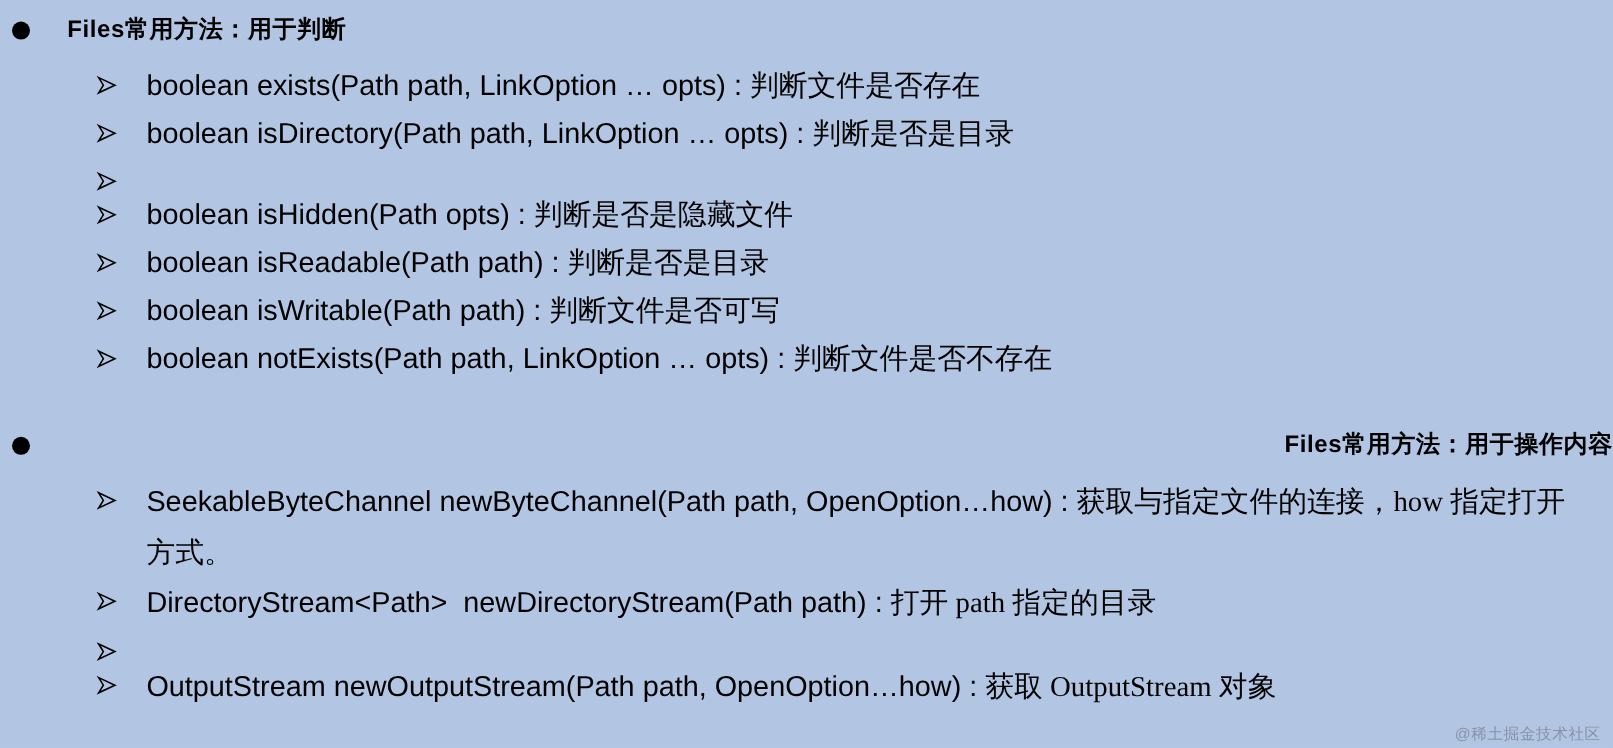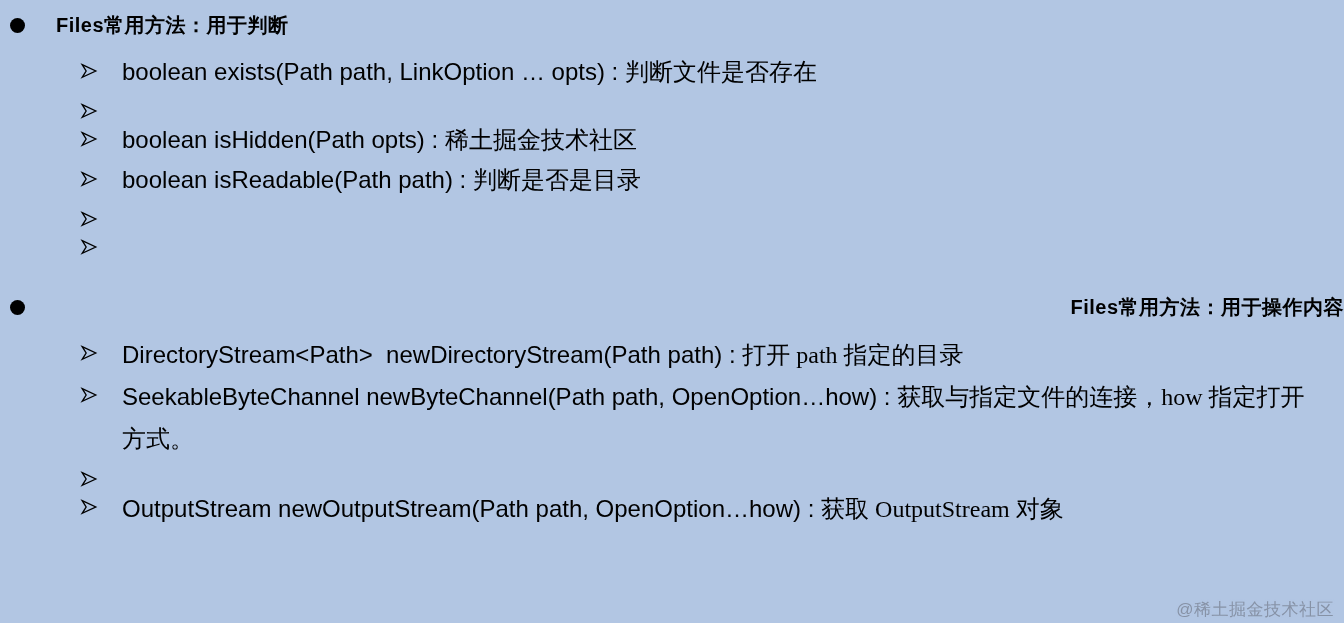--- a/index.html
+++ b/index.html
@@ -52,21 +52,21 @@
   .item-text { flex: 1; min-width: 0; }
   .code { white-space: pre-wrap; }
   .desc {
     font-family: "Liberation Serif", "DejaVu Serif", serif;
   }
 
   .watermark {
     position: absolute;
     right: 10px;
     bottom: 2px;
-    font-size: 17px;
+    font-size: 13px;
     letter-spacing: 0.5px;
     color: rgba(118, 126, 143, 0.72);
     text-shadow: 0 0 2px rgba(178, 198, 227, 0.6);
     margin-top: 48px;
   }
 </style>
 </head>
 <body>
 
 <div class="slide">
@@ -80,88 +80,98 @@
 
     <div class="item">
       <span class="arrow">
           <svg width="18" height="18" viewBox="0 0 20 20">
             <path d="M2.5 3 L17.5 10 L2.5 17 L6.8 10 Z" fill="none" stroke="#000" stroke-width="1.5" stroke-linejoin="miter"></path>
           </svg>
         </span>
       <span class="item-text"><span class="code">boolean exists(Path path, LinkOption … opts)</span><span class="code"> : </span><span class="desc">判断文件是否存在</span></span>
     </div>
 
+    <div class="item">
+      <span class="arrow">
+          <svg width="18" height="18" viewBox="0 0 20 20">
+            <path d="M2.5 3 L17.5 10 L2.5 17 L6.8 10 Z" fill="none" stroke="#000" stroke-width="1.5"></path>
+          </svg>
+        </span>
+      <span class="item-text"><span class="code">boolean isDirectory(Path path, LinkOption … opts)</span><span class="code"> : </span><span class="desc">判断是否是目录</span></span>
+    </div>
 
     <div class="item">
       <span class="arrow">
           <svg width="18" height="18" viewBox="0 0 20 20">
             <path d="M2.5 3 L17.5 10 L2.5 17 L6.8 10 Z" fill="none" stroke="#000" stroke-width="1.5"></path>
           </svg>
         </span>
     </div>
 
     <div class="item">
       <span class="arrow">
           <svg width="18" height="18" viewBox="0 0 20 20">
             <path d="M2.5 3 L17.5 10 L2.5 17 L6.8 10 Z" fill="none" stroke="#000" stroke-width="1.5"></path>
           </svg>
         </span>
-      <span class="item-text"><span class="code">boolean isHidden(Path opts)</span><span class="code"> : </span><span class="desc">稀土掘金技术社区</span></span>
+      <span class="item-text"><span class="code">boolean isHidden(Path opts)</span><span class="code"> : </span><span class="desc">判断是否是隐藏文件</span></span>
     </div>
 
     <div class="item">
       <span class="arrow">
           <svg width="18" height="18" viewBox="0 0 20 20">
             <path d="M2.5 3 L17.5 10 L2.5 17 L6.8 10 Z" fill="none" stroke="#000" stroke-width="1.5"></path>
           </svg>
         </span>
       <span class="item-text"><span class="code">boolean isReadable(Path path)</span><span class="code"> : </span><span class="desc">判断是否是目录</span></span>
     </div>
 
     <div class="item">
       <span class="arrow">
           <svg width="18" height="18" viewBox="0 0 20 20">
             <path d="M2.5 3 L17.5 10 L2.5 17 L6.8 10 Z" fill="none" stroke="#000" stroke-width="1.5"></path>
           </svg>
         </span>
+      <span class="item-text"><span class="code">boolean isWritable(Path path)</span><span class="code"> : </span><span class="desc">判断文件是否可写</span></span>
     </div>
 
     <div class="item">
       <span class="arrow">
           <svg width="18" height="18" viewBox="0 0 20 20">
             <path d="M2.5 3 L17.5 10 L2.5 17 L6.8 10 Z" fill="none" stroke="#000" stroke-width="1.5"></path>
           </svg>
         </span>
+      <span class="item-text"><span class="code">boolean notExists(Path path, LinkOption … opts)</span><span class="code"> : </span><span class="desc">判断文件是否不存在</span></span>
     </div>
 
   </div>
 
   <div class="heading heading-2">
     <span class="dot"></span>
     <span>Files常用方法：用于操作内容</span>
   </div>
 
   <div class="list list-2">
 
     <div class="item">
       <span class="arrow">
           <svg width="18" height="18" viewBox="0 0 20 20">
             <path d="M2.5 3 L17.5 10 L2.5 17 L6.8 10 Z" fill="none" stroke="#000" stroke-width="1.5"></path>
           </svg>
         </span>
-      <span class="item-text"><span class="code">DirectoryStream&lt;Path&gt;  newDirectoryStream(Path path)</span><span class="code"> : </span><span class="desc">打开 path 指定的目录</span></span>
+      <span class="item-text"><span class="code">SeekableByteChannel newByteChannel(Path path, OpenOption…how)</span><span class="code"> : </span><span class="desc">获取与指定文件的连接，how 指定打开方式。</span></span>
     </div>
 
     <div class="item">
       <span class="arrow">
           <svg width="18" height="18" viewBox="0 0 20 20">
             <path d="M2.5 3 L17.5 10 L2.5 17 L6.8 10 Z" fill="none" stroke="#000" stroke-width="1.5"></path>
           </svg>
         </span>
-      <span class="item-text"><span class="code">SeekableByteChannel newByteChannel(Path path, OpenOption…how)</span><span class="code"> : </span><span class="desc">获取与指定文件的连接，how 指定打开方式。</span></span>
+      <span class="item-text"><span class="code">DirectoryStream&lt;Path&gt;  newDirectoryStream(Path path)</span><span class="code"> : </span><span class="desc">打开 path 指定的目录</span></span>
     </div>
 
     <div class="item">
       <span class="arrow">
           <svg width="18" height="18" viewBox="0 0 20 20">
             <path d="M2.5 3 L17.5 10 L2.5 17 L6.8 10 Z" fill="none" stroke="#000" stroke-width="1.5"></path>
           </svg>
         </span>
     </div>
 

